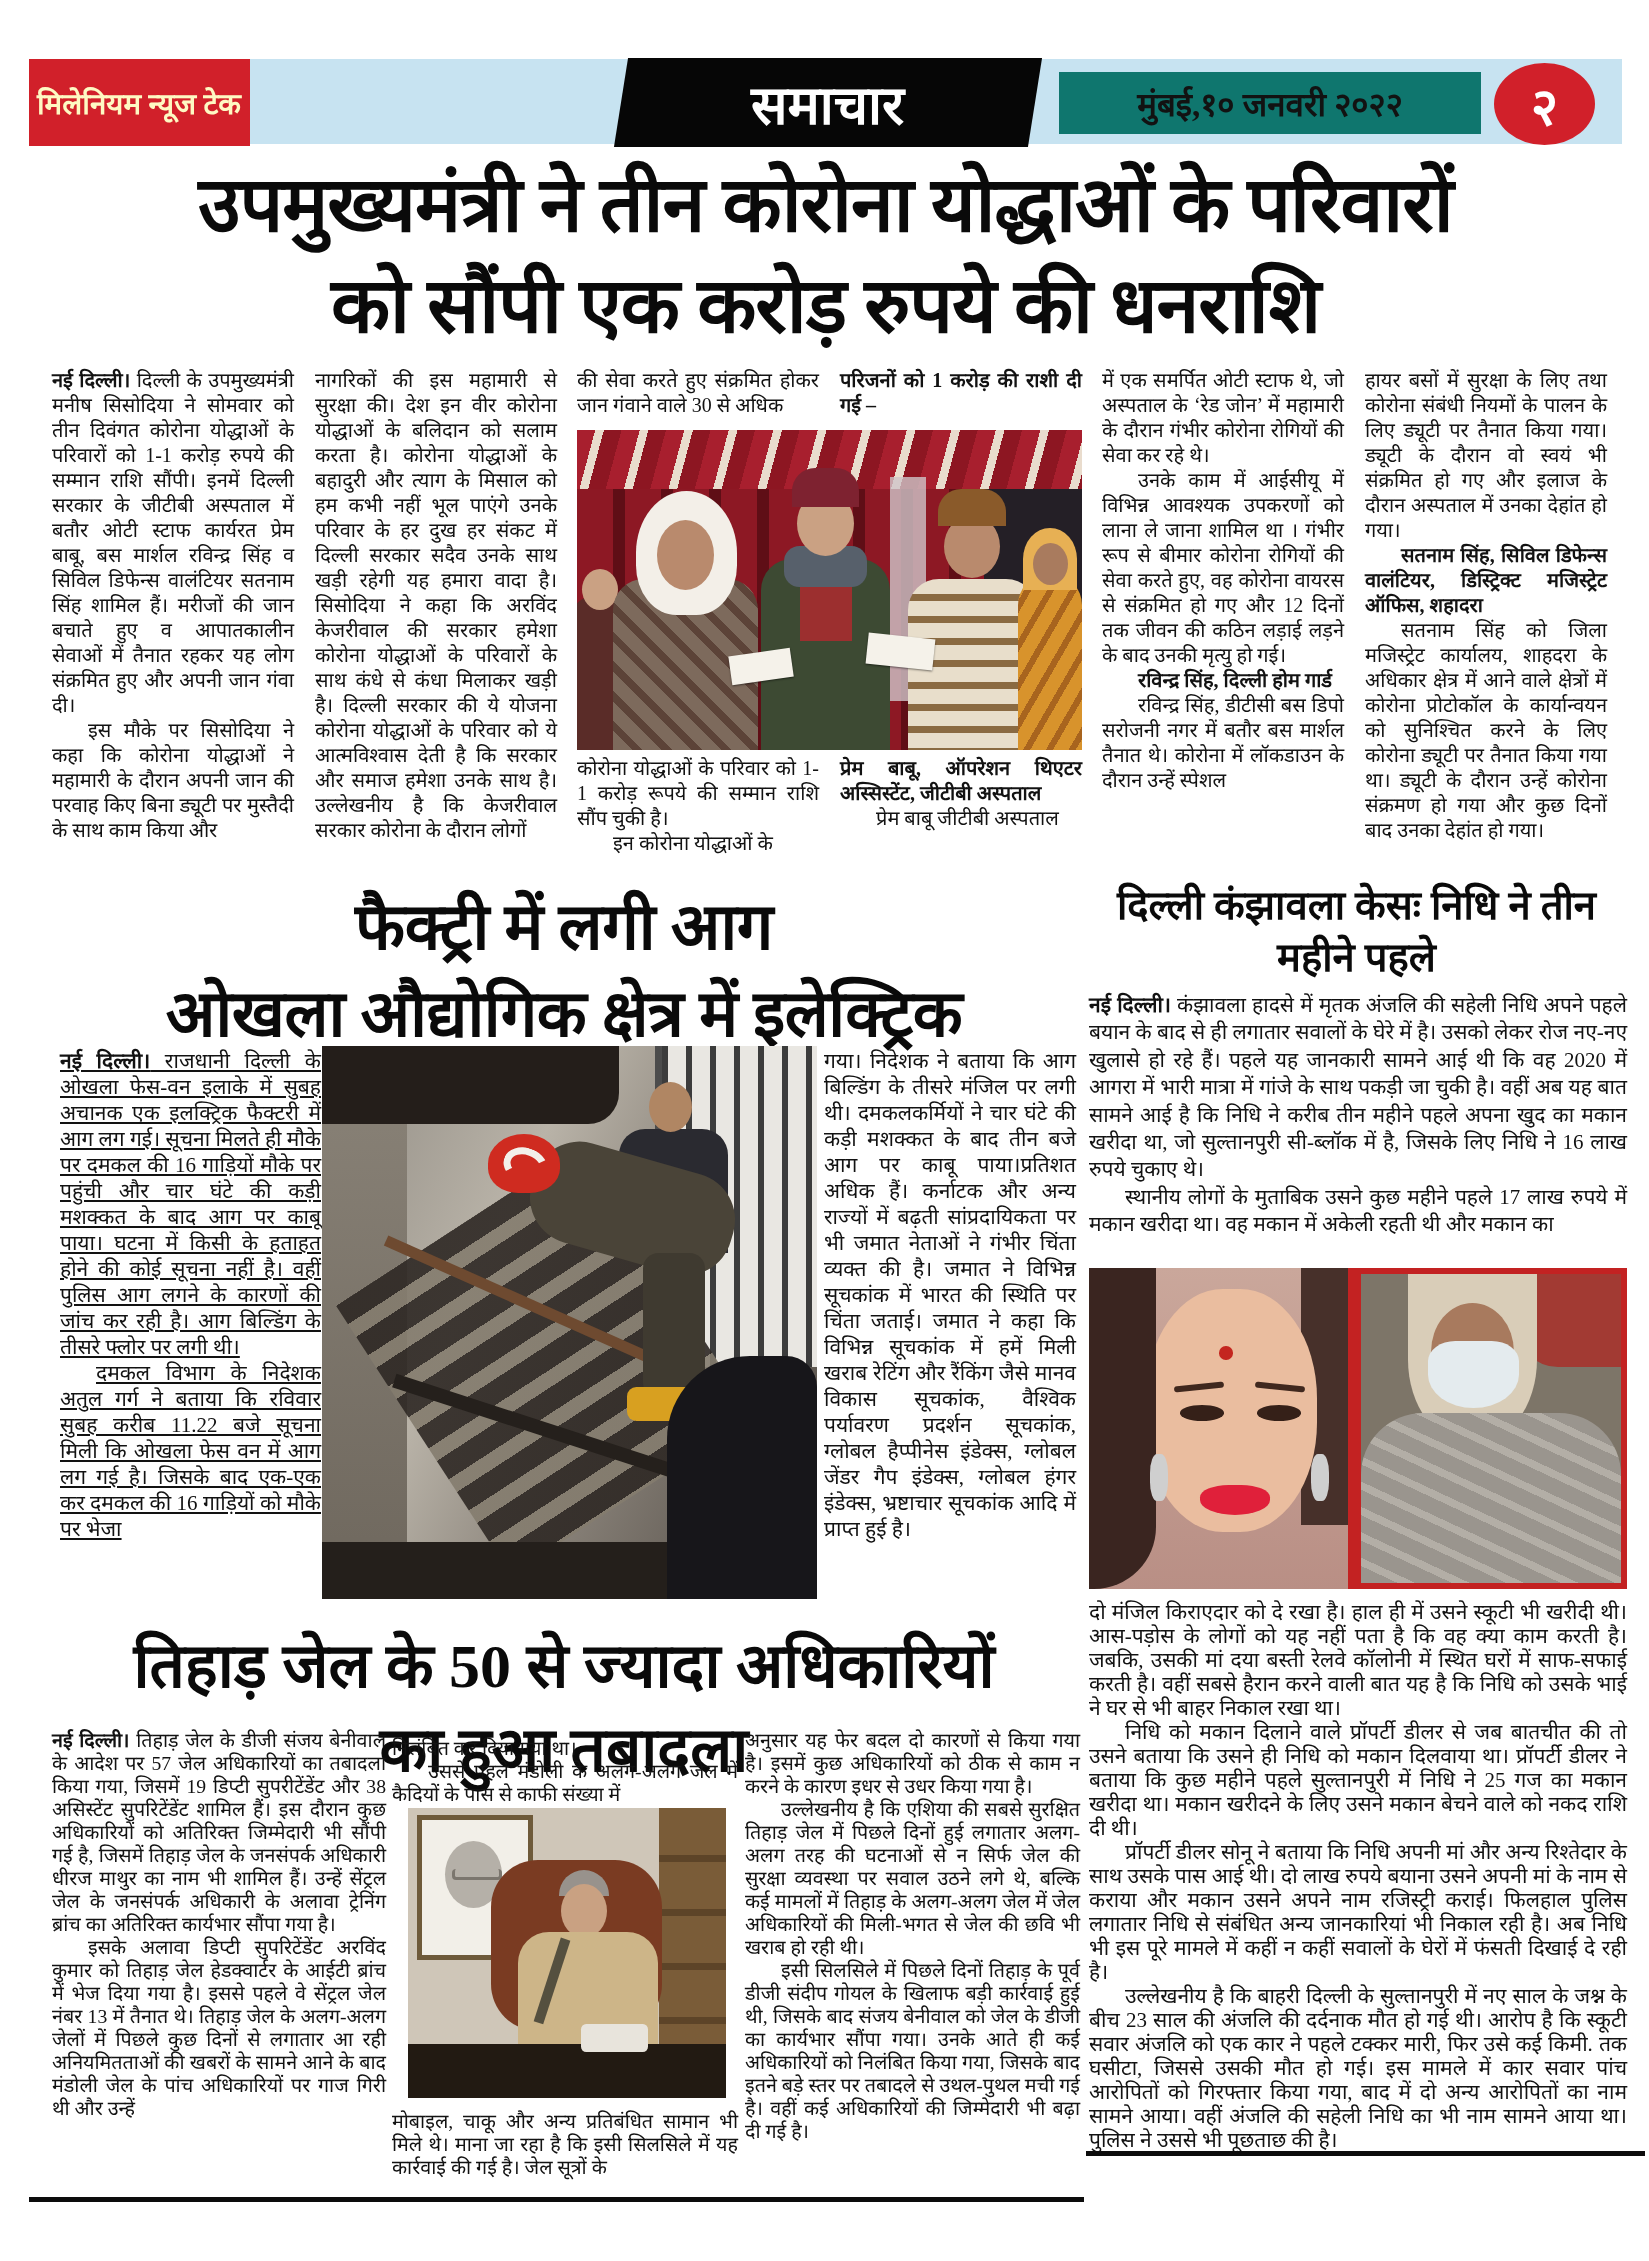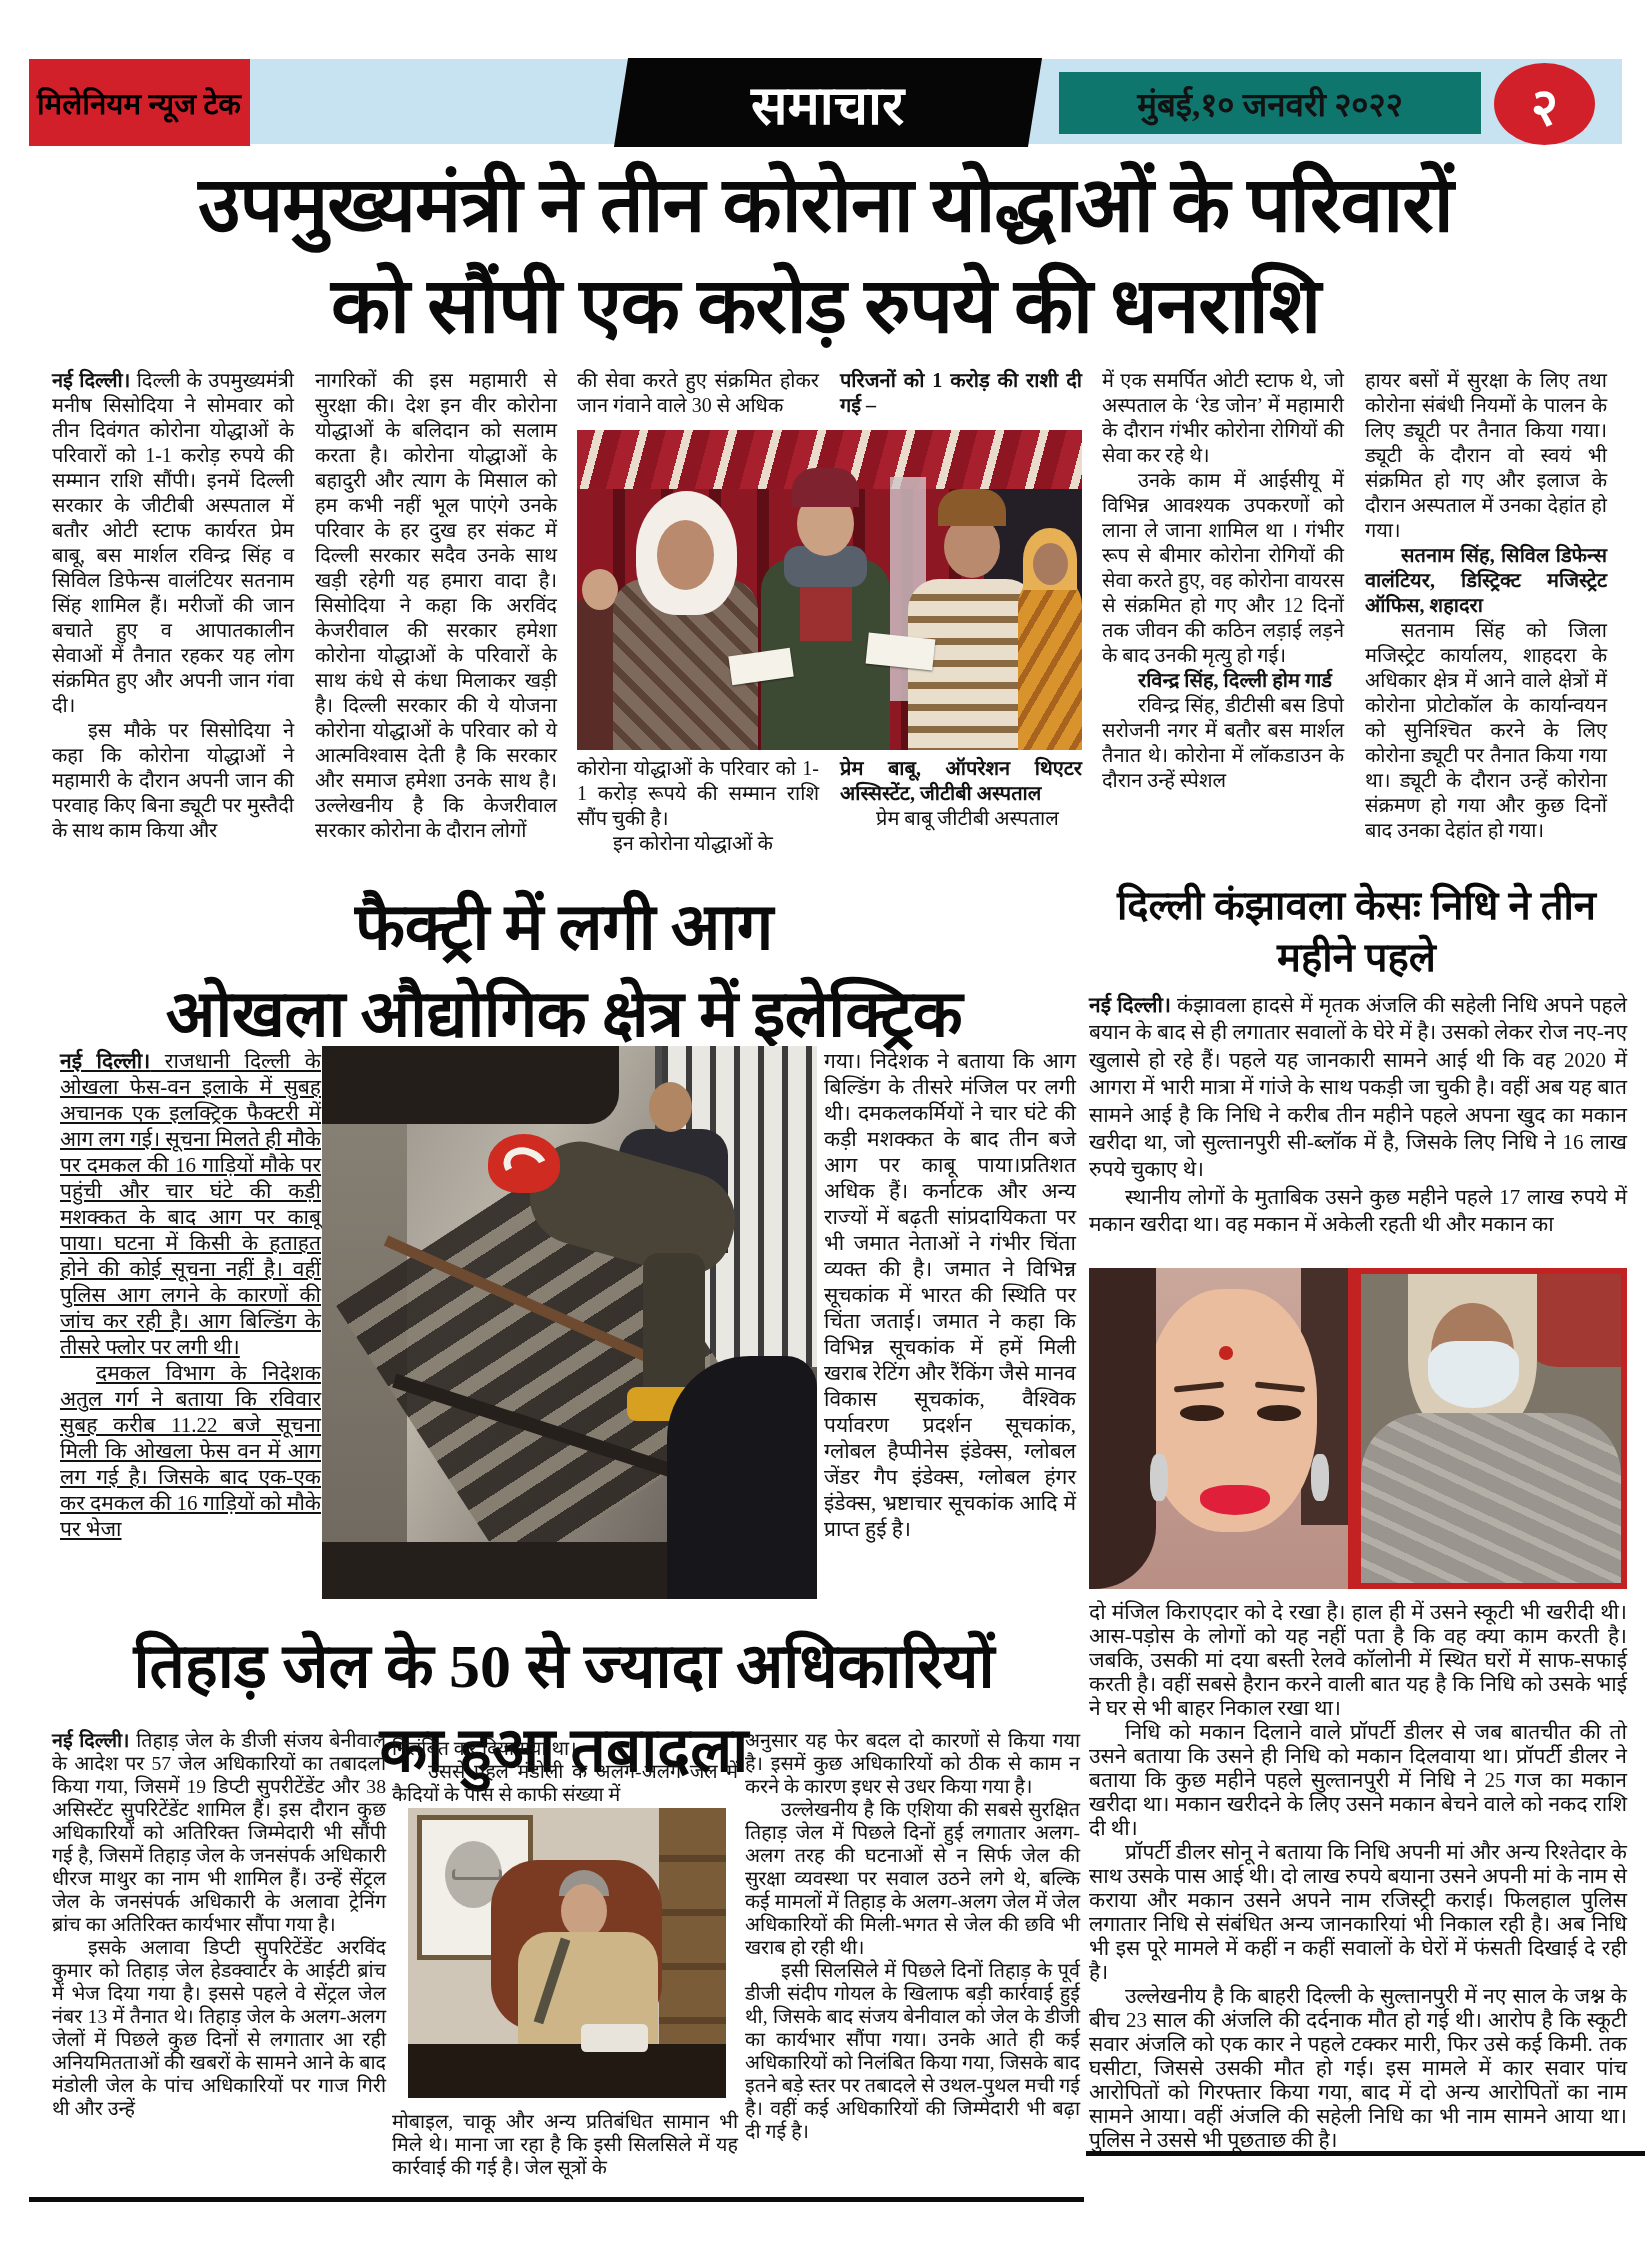--- a/index.html
+++ b/index.html
@@ -2,21 +2,21 @@
 <html style="font-size:8.3px"><head>
 <meta charset="utf-8">
 <style>
   html,body{margin:0;padding:0;background:#ffffff;}
   #page{position:relative;width:1650px;height:2261px;background:#ffffff;overflow:hidden;
         font-family:"Liberation Serif","DejaVu Serif",serif;color:#121212;}
   .abs{position:absolute;}
   
   .band{background:#c7e3f1;}
   .logo-box{background:#d1202a;display:flex;align-items:center;justify-content:center;}
-  .logo-box span{color:#000000;font-weight:bold;font-size:29.5px;white-space:nowrap;}
+  .logo-box span{color:#fef9c3;font-weight:bold;font-size:29.5px;white-space:nowrap;}
   .section-par{background:#060606;transform:skewX(-9deg);display:flex;align-items:center;justify-content:center;}
   .section-par span{transform:skewX(9deg);color:#ffffff;font-weight:bold;font-size:54px;}
   .date-box{background:#0f766e;display:flex;align-items:center;justify-content:center;}
   .date-box span{font-weight:bold;font-size:33px;white-space:nowrap;}
   .page-circle{background:#d1202a;border-radius:50%;display:flex;align-items:center;justify-content:center;}
   .page-circle span{color:#fff;font-weight:bold;font-size:52px;}
   
   .headline{font-weight:bold;text-align:center;color:#0a0a0a;}
   .headline span{display:block;}
   .h-main{font-size:77px;line-height:101px;letter-spacing:-1px;}

